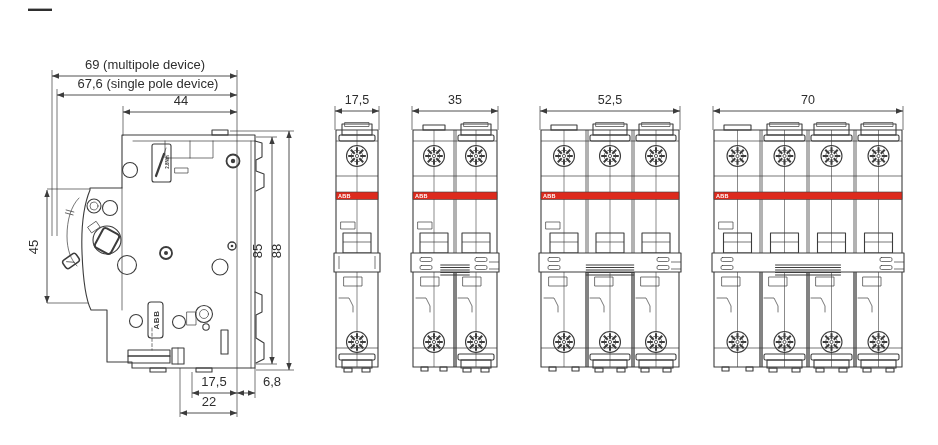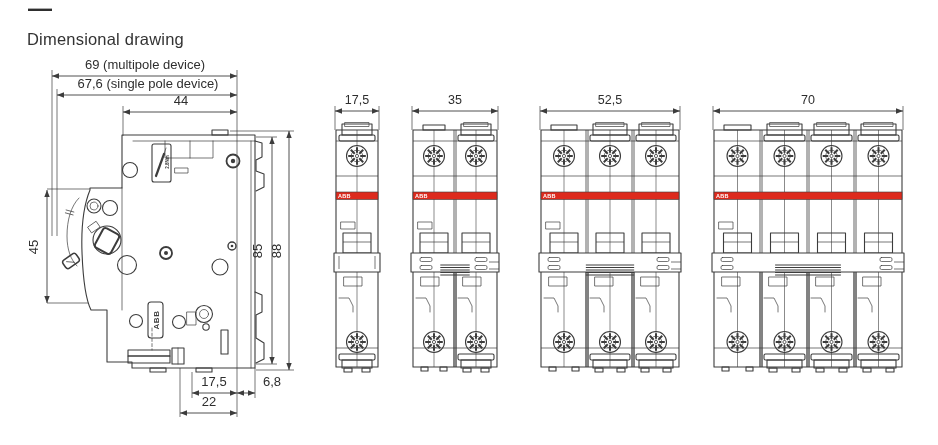--- a/index.html
+++ b/index.html
@@ -14,21 +14,20 @@
   .ln2{stroke:var(--line);stroke-width:0.7;fill:none;stroke-linecap:round;stroke-linejoin:round;}
   .fillbody{fill:#ffffff;}
   .dimtxt{fill:var(--text);font-family:"Liberation Sans",sans-serif;}
   .plate-txt{fill:var(--line);font-family:"Liberation Sans",sans-serif;font-weight:bold;}
 </style>
 </head>
 <body>
 
 <div class="page">
   <div class="title-dash">—</div>
-  <h1 class="title">Dimensional drawing</h1>
 
   <svg id="drawing" width="938" height="445" viewBox="0 0 938 445">
 
     <g id="side-view">
 
       <path class="ln fillbody" d="M122,135 L255,135 L255,368 L132,368 L132,362 L107,362 L107,310 L91,310
                C86,300 83,280 82,252 C81,224 85,202 90,190 L90,188 L122,188 Z"></path>
 
       <rect class="ln" x="212" y="130" width="16" height="5"></rect>
 

